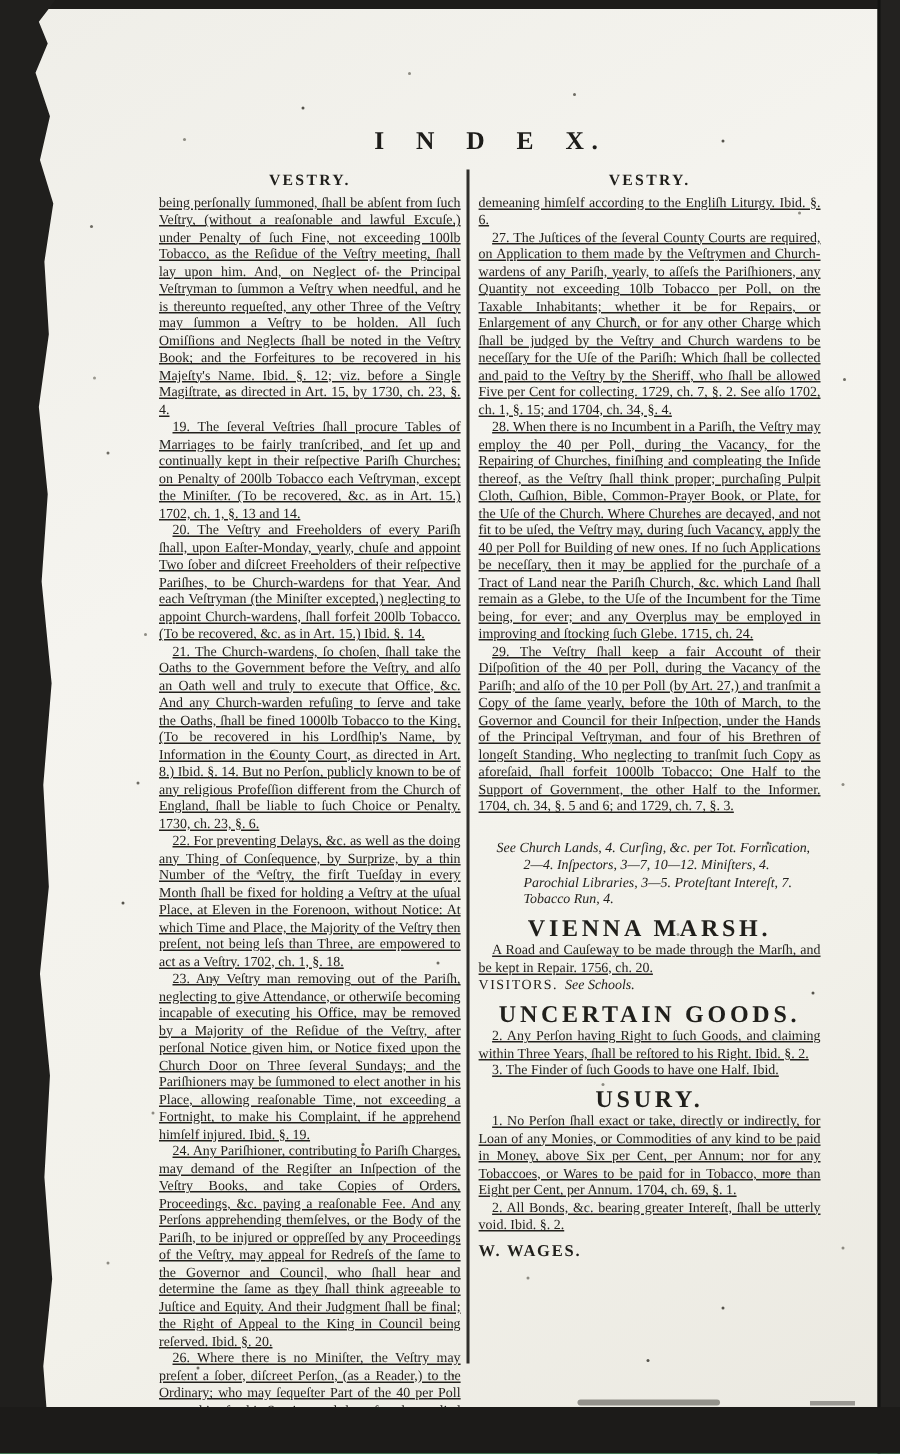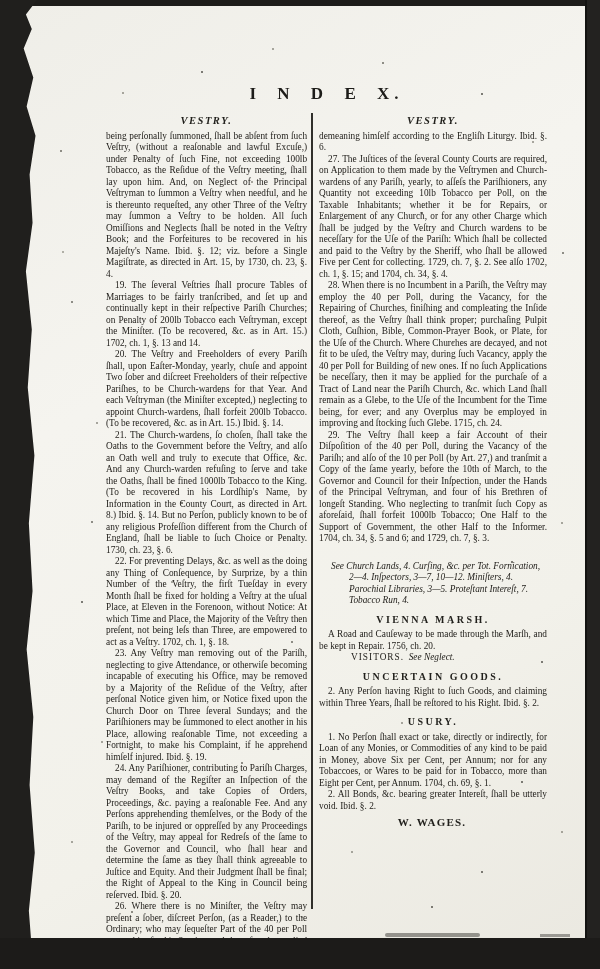--- a/index.html
+++ b/index.html
@@ -48,37 +48,37 @@
     margin:0 0 11px 0;text-align:center;font-weight:bold;
     font-size:17px;letter-spacing:5px;word-spacing:7px;color:#1d1c19;
   }
   .cols{position:relative;display:flex;align-items:flex-start;}
   .divider{position:absolute;left:205px;top:-2px;width:1.5px;height:796px;background:#302f2b;}
   .col{font-size:9.3px;line-height:11.5px;}
   .col-left{width:202px;}
   .col-right{width:229px;margin-left:12px;}
   .col-header{
     text-align:center;font-size:10.5px;letter-spacing:1.5px;
-    margin:0 0 4px 0;font-weight:bold;color:#201f1b;font-style:italic;
+    margin:0 0 4px 0;font-weight:bold;color:#201f1b;
   }
-  .para{margin:0;text-align:justify;}
+  .para{margin:0;text-align:justify;text-decoration:underline;}
   .ind{text-indent:9px;}
   .see-refs{
     margin:16px 0 2px 0;font-style:italic;text-align:left;
     padding-left:30px;padding-right:4px;text-indent:-18px;
   }
   .sec-heading{
-    text-align:center;font-size:10px;letter-spacing:2.5px;
+    text-align:center;font-size:16px;letter-spacing:2.5px;
     margin:7px 0 4px 0;font-weight:bold;color:#201f1b;
   }
   .entry-line{margin:0;text-align:left;}
-  .entry-label{letter-spacing:1px;margin-left:32px;}
+  .entry-label{letter-spacing:1px;}
   .entry-see{font-style:italic;}
   .catchword{
-    margin:5px 2px 0 0;text-align:center;font-size:11px;
+    margin:5px 2px 0 0;text-align:left;font-size:11px;
     letter-spacing:1.2px;font-weight:bold;color:#201f1b;
   }
 </style>
 </head>
 <body>
 
 <div class="scan">
   <div class="paper"></div>
   <div class="specks"></div>
   <div class="smudge"></div>
@@ -106,24 +106,25 @@
         <div class="col-header">VESTRY.</div>
         <p class="para">demeaning himſelf according to the Engliſh Liturgy. Ibid. §. 6.</p>
         <p class="para ind">27. The Juſtices of the ſeveral County Courts are required, on Application to them made by the Veſtrymen and Church-wardens of any Pariſh, yearly, to aſſeſs the Pariſhioners, any Quantity not exceeding 10lb Tobacco per Poll, on the Taxable Inhabitants; whether it be for Repairs, or Enlargement of any Church, or for any other Charge which ſhall be judged by the Veſtry and Church wardens to be neceſſary for the Uſe of the Pariſh: Which ſhall be collected and paid to the Veſtry by the Sheriff, who ſhall be allowed Five per Cent for collecting.  1729, ch. 7, §. 2. See alſo 1702, ch. 1, §. 15; and 1704, ch. 34, §. 4.</p>
         <p class="para ind">28. When there is no Incumbent in a Pariſh, the Veſtry may employ the 40 per Poll, during the Vacancy, for the Repairing of Churches, finiſhing and compleating the Inſide thereof, as the Veſtry ſhall think proper; purchaſing Pulpit Cloth, Cuſhion, Bible, Common-Prayer Book, or Plate, for the Uſe of the Church.  Where Churches are decayed, and not fit to be uſed, the Veſtry may, during ſuch Vacancy, apply the 40 per Poll for Building of new ones.  If no ſuch Applications be neceſſary, then it may be applied for the purchaſe of a Tract of Land near the Pariſh Church, &amp;c. which Land ſhall remain as a Glebe, to the Uſe of the Incumbent for the Time being, for ever; and any Overplus may be employed in improving and ſtocking ſuch Glebe.  1715, ch. 24.</p>
         <p class="para ind">29. The Veſtry ſhall keep a fair Account of their Diſpoſition of the 40 per Poll, during the Vacancy of the Pariſh; and alſo of the 10 per Poll (by Art. 27,) and tranſmit a Copy of the ſame yearly, before the 10th of March, to the Governor and Council for their Inſpection, under the Hands of the Principal Veſtryman, and four of his Brethren of longeſt Standing.  Who neglecting to tranſmit ſuch Copy as aforeſaid, ſhall forfeit 1000lb Tobacco; One Half to the Support of Government, the other Half to the Informer.  1704, ch. 34, §. 5 and 6; and 1729, ch. 7, §. 3.</p>
         <p class="see-refs">See Church Lands, 4.  Curſing, &amp;c. per Tot.  Fornication, 2—4.  Inſpectors, 3—7, 10—12.  Miniſters, 4.  Parochial Libraries, 3—5.  Proteſtant Intereſt, 7.  Tobacco Run, 4.</p>
 
         <h2 class="sec-heading">VIENNA MARSH.</h2>
         <p class="para ind">A Road and Cauſeway to be made through the Marſh, and be kept in Repair.  1756, ch. 20.</p>
 
-        <p class="entry-line"><span class="entry-label">VISITORS.</span>&nbsp;&nbsp;<span class="entry-see">See Neglect.</span></p>
+        <p class="entry-line"><span class="entry-label">VISITORS.</span>&nbsp;&nbsp;<span class="entry-see">See Schools.</span></p>
 
         <h2 class="sec-heading">UNCERTAIN GOODS.</h2>
         <p class="para ind">2. Any Perſon having Right to ſuch Goods, and claiming within Three Years, ſhall be reſtored to his Right.  Ibid. §. 2.</p>
+        <p class="para ind">3. The Finder of ſuch Goods to have one Half. Ibid.</p>
 
 
         <h2 class="sec-heading">USURY.</h2>
         <p class="para ind">1. No Perſon ſhall exact or take, directly or indirectly, for Loan of any Monies, or Commodities of any kind to be paid in Money, above Six per Cent, per Annum; nor for any Tobaccoes, or Wares to be paid for in Tobacco, more than Eight per Cent, per Annum.  1704, ch. 69, §. 1.</p>
         <p class="para ind">2. All Bonds, &amp;c. bearing greater Intereſt, ſhall be utterly void.  Ibid. §. 2.</p>
 
         <p class="catchword">W. WAGES.</p>
       </div>
     </div>
   </div>

